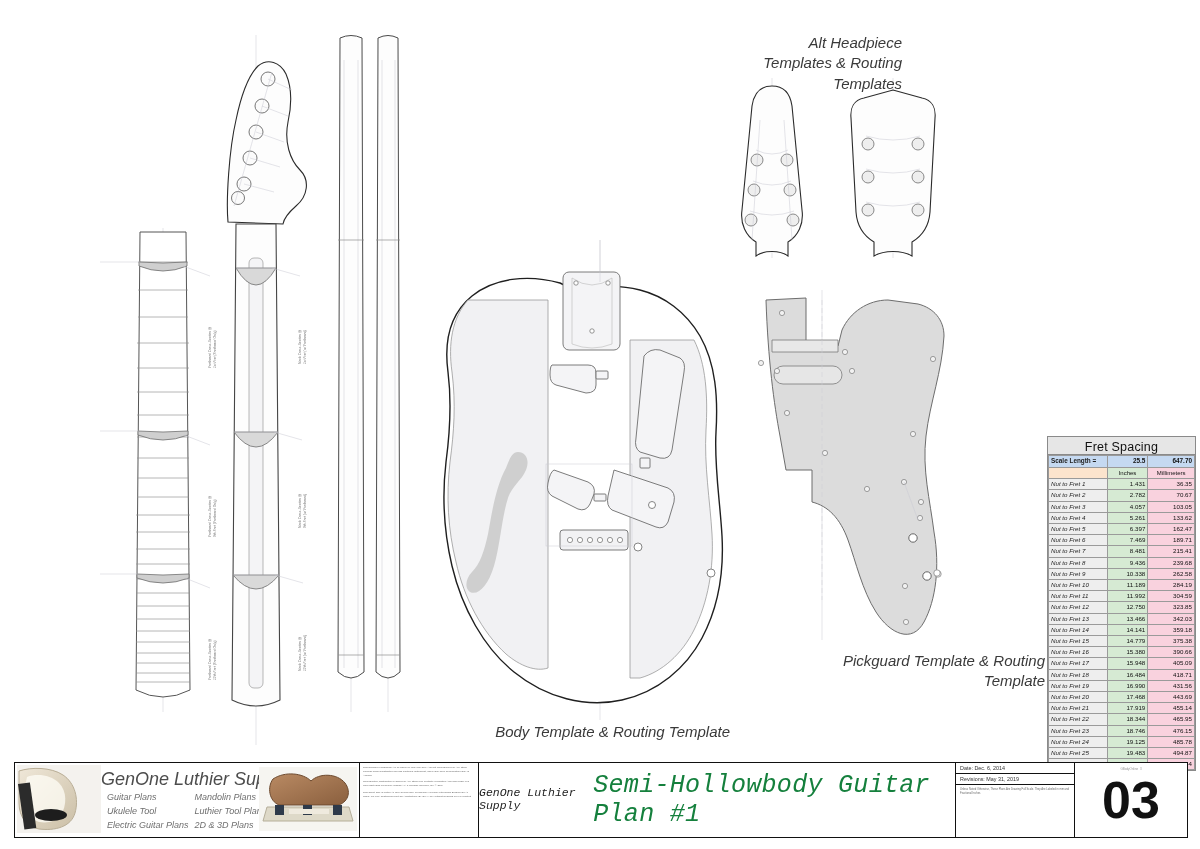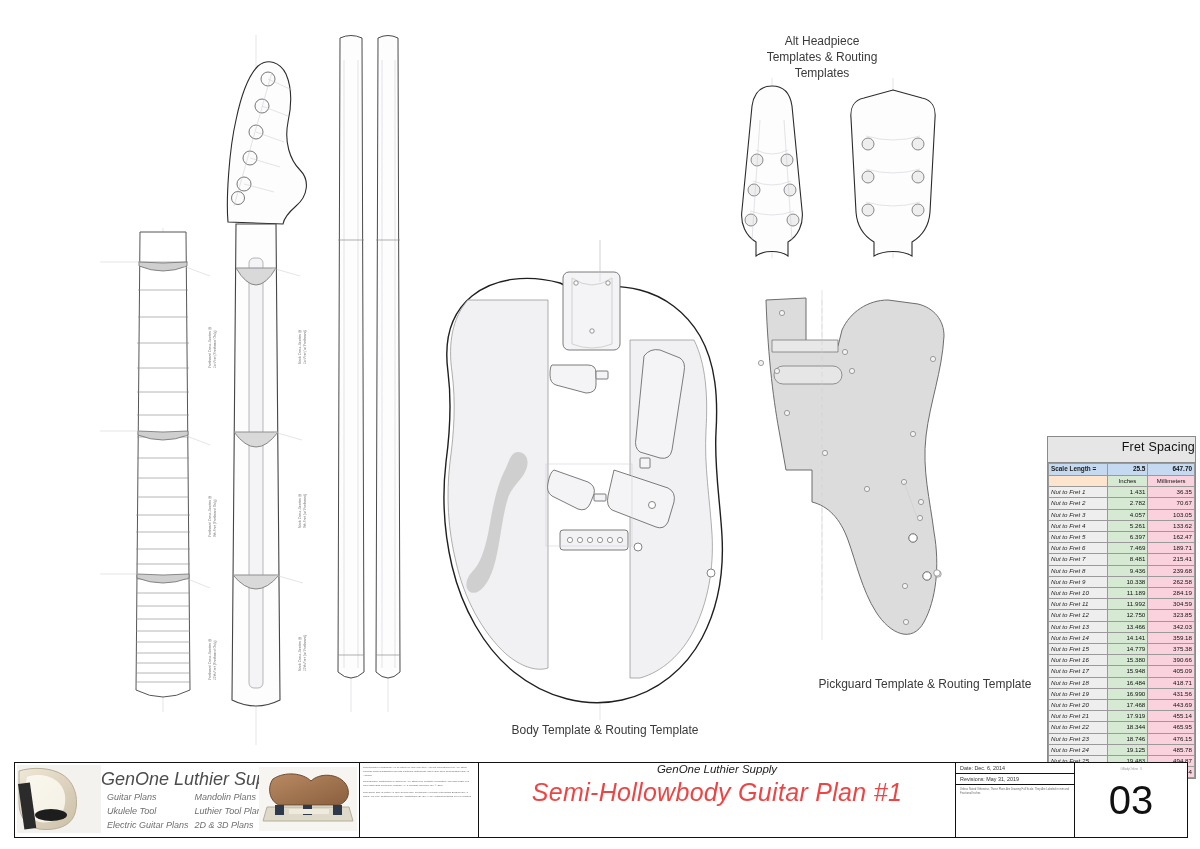--- a/index.html
+++ b/index.html
@@ -1,35 +1,35 @@
 <!DOCTYPE html>
 <html><head>
 <meta charset="utf-8">
 <style>
   html,body{margin:0;padding:0;background:#ffffff;}
   body{width:1200px;height:849px;position:relative;overflow:hidden;
        font-family:"Liberation Sans","DejaVu Sans",sans-serif;color:#1a1a1a;}
   .sheet{position:absolute;inset:0;background:#fff;}
 
   
-  .lbl{position:absolute;font-size:12px;color:#3a3a3a;
-       text-align:center;line-height:1.35;white-space:pre-line;}
+  .lbl{position:absolute;font-style:italic;font-size:15px;color:#3a3a3a;
+       text-align:right;line-height:1.35;white-space:pre-line;}
   .vlbl{position:absolute;font-style:italic;font-size:3.2px;color:#7a7a7a;
         writing-mode:vertical-rl;transform:rotate(180deg);line-height:1.5;
         white-space:pre-line;letter-spacing:.1px;}
   svg{display:block;}
   .cl{stroke:#c9c9d2;stroke-width:.5;fill:none;}
   .dash{stroke:#cfcfd6;stroke-width:.5;fill:none;stroke-dasharray:5 3;}
 
   
   #fret-table{position:absolute;left:1047px;top:436px;width:147px;
               border:1px solid #8a8a8a;background:#fff;
               font-size:6.2px;border-collapse:collapse;}
-  #fret-table .title{font-size:12.5px;text-align:right;background:#e6e6e6;
-        padding:3px 0 8px;border-bottom:1px solid #8a8a8a;font-style:normal;
+  #fret-table .title{font-size:12.5px;text-align:center;background:#e6e6e6;
+        padding:3px 0 0;border-bottom:1px solid #8a8a8a;font-style:normal;
         color:#111;letter-spacing:.2px;}
   table.ft{border-collapse:collapse;width:100%;}
   table.ft td{border:.5px solid #9a9a9a;padding:0 2px;height:10.2px;
         line-height:10.2px;font-size:6.2px;}
   td.nm{width:62px;font-style:italic;background:#eeeeee;color:#222;}
   td.inch{width:40px;text-align:right;background:#d6ead3;color:#111;}
   td.mm{width:45px;text-align:right;background:#f9d2de;color:#111;}
   tr.scale td{background:#c5d9f1;font-weight:bold;font-size:6.4px;height:11px;}
   tr.scale td.nm{font-style:normal;text-align:left;}
   tr.scale td.inch,tr.scale td.mm{text-align:right;}
@@ -39,32 +39,32 @@
 
   
   #title-block{position:absolute;left:14px;top:762px;width:1172px;height:74px;
      border:1.2px solid #111;background:#fff;display:flex;}
   #tb-logo{width:344px;border-right:1.2px solid #111;position:relative;
            overflow:hidden;background:#fff;}
   #tb-fine{width:112px;border-right:1.2px solid #111;padding:3px 3px;
            font-size:2.5px;line-height:1.5;color:#5d5d5d;}
   #tb-fine p{margin:0 0 3px 0;}
   #tb-center{flex:1;border-right:1.2px solid #111;display:flex;
-     flex-direction:column;align-items:center;justify-content:flex-start;}
+     flex-direction:row;align-items:center;justify-content:flex-start;font-family:Liberation Mono, monospace;}
   #tb-sub{font-style:italic;font-size:11.5px;color:#222;margin-bottom:3px;}
-  #tb-main{font-style:italic;font-size:25px;color:#ef4444;letter-spacing:.3px;}
+  #tb-main{font-style:italic;font-size:25px;color:#15803d;letter-spacing:.3px;}
   #tb-meta{width:118px;border-right:1.2px solid #111;display:flex;
            flex-direction:column;}
   .meta-row{border-bottom:1px solid #111;padding:2px 4px;font-size:5.4px;
             color:#333;}
   .meta-note{padding:3px 4px;font-size:2.7px;line-height:1.5;color:#6a6a6a;}
   #tb-page{width:112px;display:flex;flex-direction:column;align-items:center;
            justify-content:center;position:relative;}
   #tb-pagecode{position:absolute;top:4px;font-size:3px;color:#9a9a9a;}
-  #tb-pagenum{font-size:40px;color:#111;font-weight:400;line-height:1;}
+  #tb-pagenum{font-size:52px;color:#111;font-weight:700;line-height:1;}
 
   
   .logo-text{position:absolute;left:86px;top:6px;font-style:italic;
       font-size:18px;color:#4c4c4c;white-space:nowrap;}
   .logo-cols{position:absolute;left:92px;top:28px;display:flex;gap:6px;
       font-style:italic;font-size:9px;color:#6f6f6f;line-height:1.55;}
   .photo-l{position:absolute;left:2px;top:2px;width:84px;height:68px;}
   .photo-r{position:absolute;left:244px;top:4px;width:98px;height:64px;}
 </style>
 </head>
@@ -379,21 +379,21 @@
 
   </svg>
 
   <div class="lbl" style="left:742px;top:33px;width:160px;">Alt Headpiece
 Templates &amp; Routing
 Templates</div>
 
 
   <div class="lbl" style="left:480px;top:722px;width:250px;">Body Template &amp; Routing Template</div>
 
-  <div class="lbl" style="left:805px;top:676px;width:240px;">Pickguard Template &amp; Routing Template</div>
+  <div class="lbl" style="left:805px;top:651px;width:240px;">Pickguard Template &amp; Routing Template</div>
 
   <div class="vlbl" style="left:208px;top:276px;height:92px;">Fretboard Cross-Section @
 1st Fret (Fretboard Only)</div>
   <div class="vlbl" style="left:208px;top:445px;height:92px;">Fretboard Cross-Section @
 9th Fret (Fretboard Only)</div>
   <div class="vlbl" style="left:208px;top:588px;height:92px;">Fretboard Cross-Section @
 12th Fret (Fretboard Only)</div>
   <div class="vlbl" style="left:298px;top:276px;height:88px;">Neck Cross-Section @
 1st Fret (w/ Fretboard)</div>
   <div class="vlbl" style="left:298px;top:440px;height:88px;">Neck Cross-Section @

